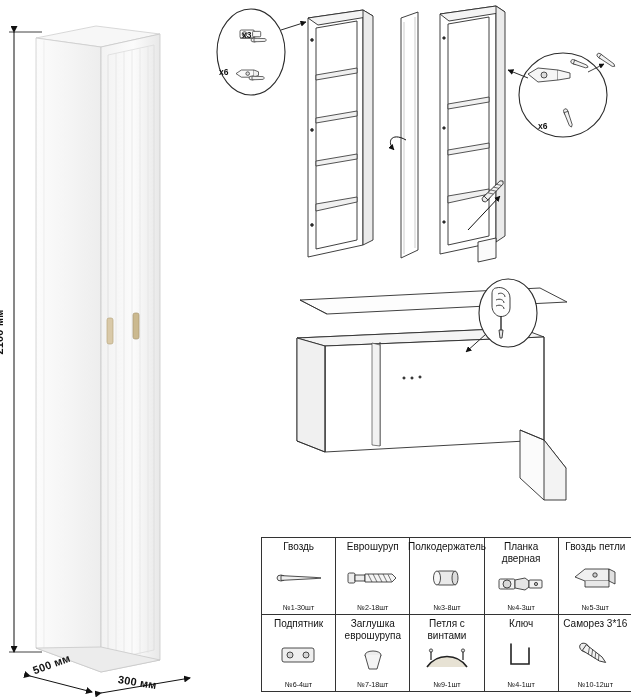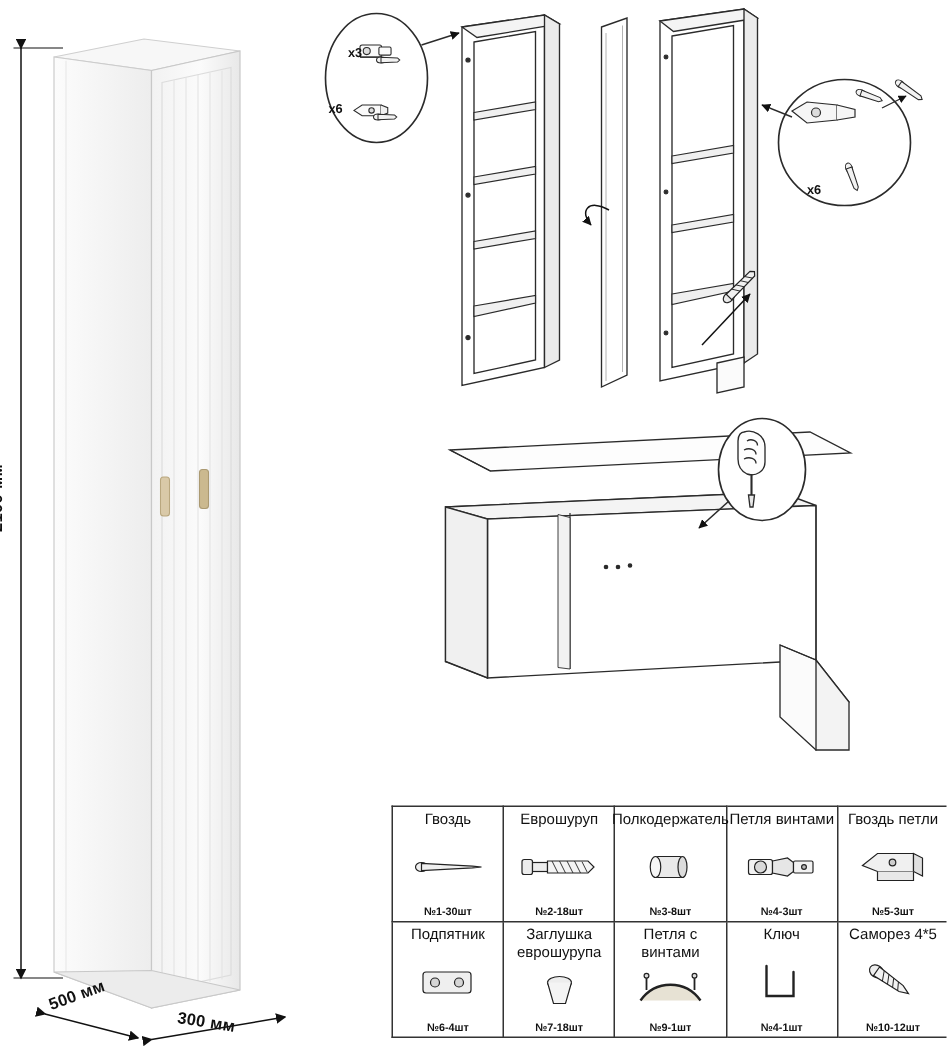--- a/index.html
+++ b/index.html
@@ -90,33 +90,33 @@
   }
   .cell .art {
     flex: 1;
     display: flex;
     align-items: center;
     justify-content: center;
     width: 100%;
   }
   .cell .code {
     font-size: 7.2px;
-    font-weight: bold;
+    font-weight: normal;
     color: #111;
     text-align: center;
     padding-bottom: 2px;
   }
   
   .qty {
     position: absolute;
     font-size: 8.5px;
     font-weight: bold;
     color: #111;
   }
-  #qty-hinge-3 { left: 232px; top: 30px; }
+  #qty-hinge-3 { left: 242px; top: 30px; }
   #qty-screw-6-left { left: 219px; top: 67px; }
   #qty-screw-6-right { left: 538px; top: 121px; }
 </style>
 </head>
 <body>
 
 <div class="root">
 
   <svg class="layer" viewBox="0 0 631 700">
     <defs>
@@ -391,21 +391,21 @@
                   <ellipse cx="12" cy="17" rx="3.5" ry="7" fill="#f6f6f6"></ellipse>
                   <ellipse cx="30" cy="17" rx="3" ry="7" fill="#dcdcdc"></ellipse>
                 </g>
               </svg>
             </div>
             <div class="code">№3-8шт</div>
           </div>
         </td>
         <td>
           <div class="cell">
-            <div class="title">Петля винтами</div>
+            <div class="title">Планка дверная</div>
             <div class="art">
               <svg width="52" height="34" viewBox="0 0 52 34">
                 <g stroke="#222" stroke-width="0.8" fill="#f2f2f2">
                   <rect x="4" y="12" width="16" height="10" rx="1.5"></rect>
                   <circle cx="12" cy="17" r="4" fill="#d9d9d9"></circle>
                   <path d="M20,13 L30,11 L34,14 L34,20 L30,23 L20,21 Z" fill="#e6e6e6"></path>
                   <rect x="34" y="13" width="13" height="8" rx="1"></rect>
                   <circle cx="41" cy="17" r="1.6" fill="#bbb"></circle>
                 </g>
               </svg>
@@ -485,21 +485,21 @@
                 <g stroke="#222" stroke-width="1.6" fill="none" stroke-linecap="round">
                   <path d="M10,4 L10,24 L28,24 L28,8"></path>
                 </g>
               </svg>
             </div>
             <div class="code">№4-1шт</div>
           </div>
         </td>
         <td>
           <div class="cell">
-            <div class="title">Саморез 4*5</div>
+            <div class="title">Саморез 3*16</div>
             <div class="art">
               <svg width="46" height="30" viewBox="0 0 46 30">
                 <g stroke="#222" stroke-width="0.8" fill="#eeeeee" transform="rotate(35 23 15)">
                   <ellipse cx="10" cy="15" rx="5" ry="4"></ellipse>
                   <path d="M10,11.5 L30,12.6 L36,15 L30,17.4 L10,18.5 Z" fill="#f3f3f3"></path>
                   <g stroke-width="0.6">
                     <line x1="14" y1="11.8" x2="17" y2="18.2"></line>
                     <line x1="18" y1="12" x2="21" y2="18"></line>
                     <line x1="22" y1="12.2" x2="25" y2="17.8"></line>
                     <line x1="26" y1="12.4" x2="29" y2="17.6"></line>

